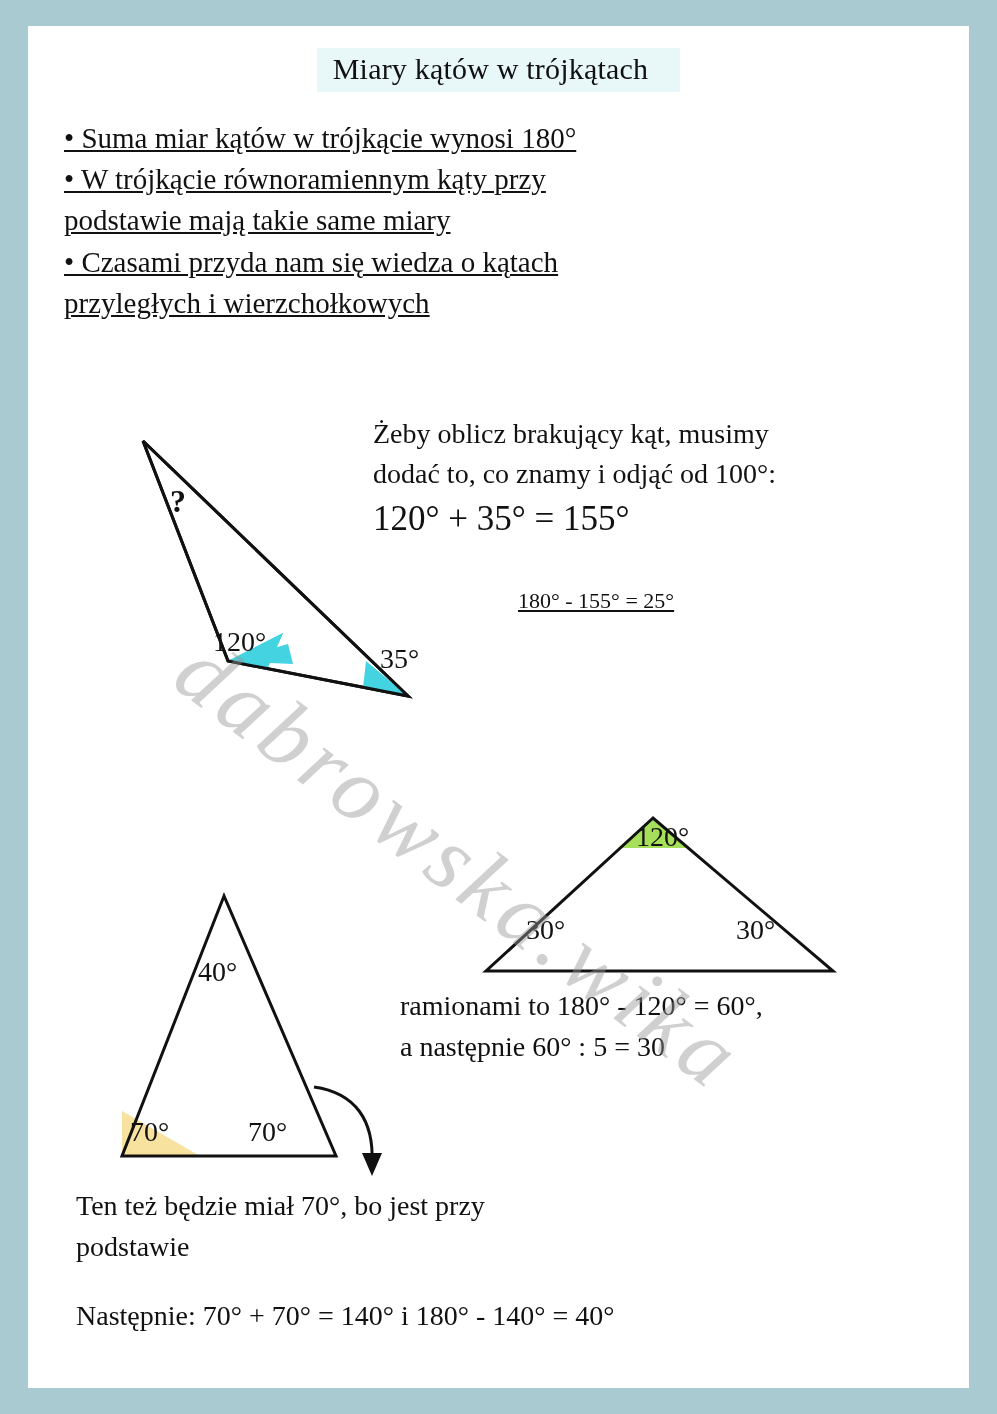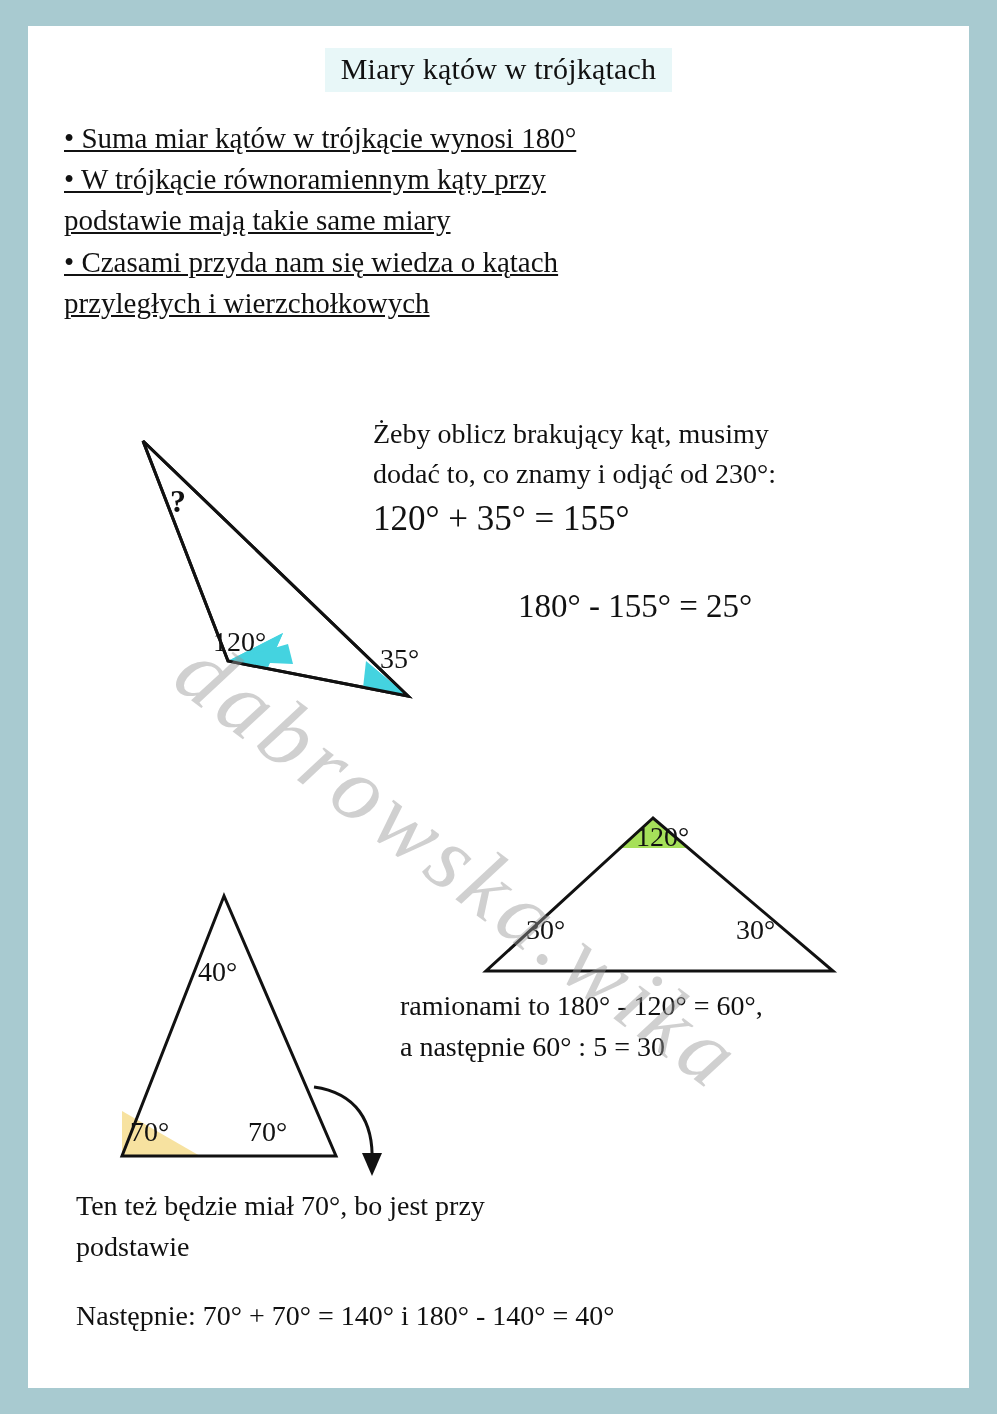--- a/index.html
+++ b/index.html
@@ -27,21 +27,21 @@
     left: 0;
     top: 22px;
     width: 941px;
     text-align: center;
   }
   .title {
     display: inline-block;
     background: #e8f7f8;
     font-size: 30px;
     color: #111;
-    padding: 4px 16px 6px 16px;
+    padding: 4px 32px 6px 16px;
     letter-spacing: 0.2px;
   }
   .bullets {
     position: absolute;
     left: 36px;
     top: 92px;
     width: 870px;
     font-size: 29px;
     line-height: 1.42;
     color: #111;
@@ -106,22 +106,23 @@
     line-height: 1.42;
     color: #111;
   }
   .text1 .calc {
     font-size: 35px;
   }
   .calc2 {
     position: absolute;
     left: 490px;
     top: 562px;
-    font-size: 33px;
-    color: #111;
+    font-size: 22px;
+    color: #111;
+    text-decoration: underline;
   }
   .subhead-wrap {
     position: absolute;
     left: 48px;
     top: 730px;
   }
   .subhead {
     display: inline-block;
     background: #e8f7f8;
     font-size: 28px;
@@ -209,21 +210,21 @@
       <path d="M300,285 L255,277 L258,250 Z" fill="#44d3e0" stroke="none"></path>
       <polygon points="35,30 120,250 300,285" fill="none" stroke="#111" stroke-width="3"></polygon>
     </svg>
     <span class="q-mark">?</span>
     <span class="lbl" style="left:105px; top:215px;">120°</span>
     <span class="lbl" style="left:272px; top:232px;">35°</span>
   </div>
 
   <div class="text1">
     <div>Żeby oblicz brakujący kąt, musimy</div>
-    <div>dodać to, co znamy i odjąć od 230°:</div>
+    <div>dodać to, co znamy i odjąć od 100°:</div>
     <div class="calc">120° + 35° = 155°</div>
   </div>
   <div class="calc2">180° - 155° = 25°</div>
 
 
   <div class="fig2">
     <svg width="400" height="200" viewBox="0 0 400 200">
       <path d="M205,32 L170,62 L242,62 Z" fill="#a6e05a" stroke="none"></path>
       <polygon points="205,32 38,185 385,185" fill="none" stroke="#111" stroke-width="3"></polygon>
     </svg>

